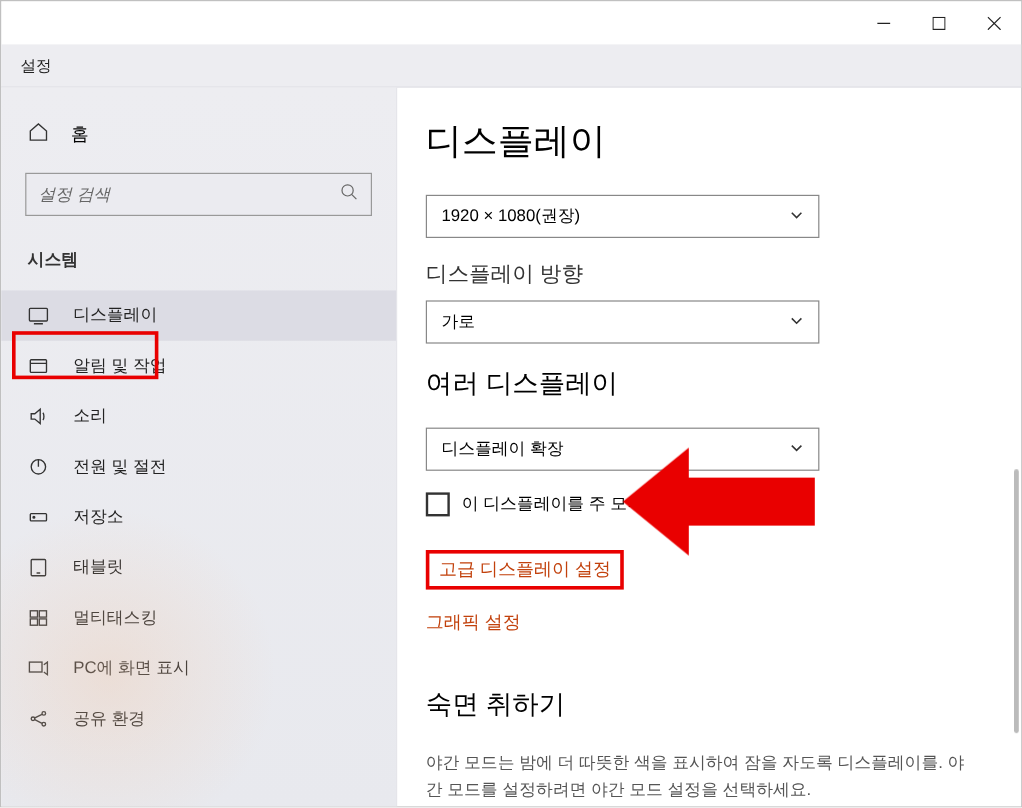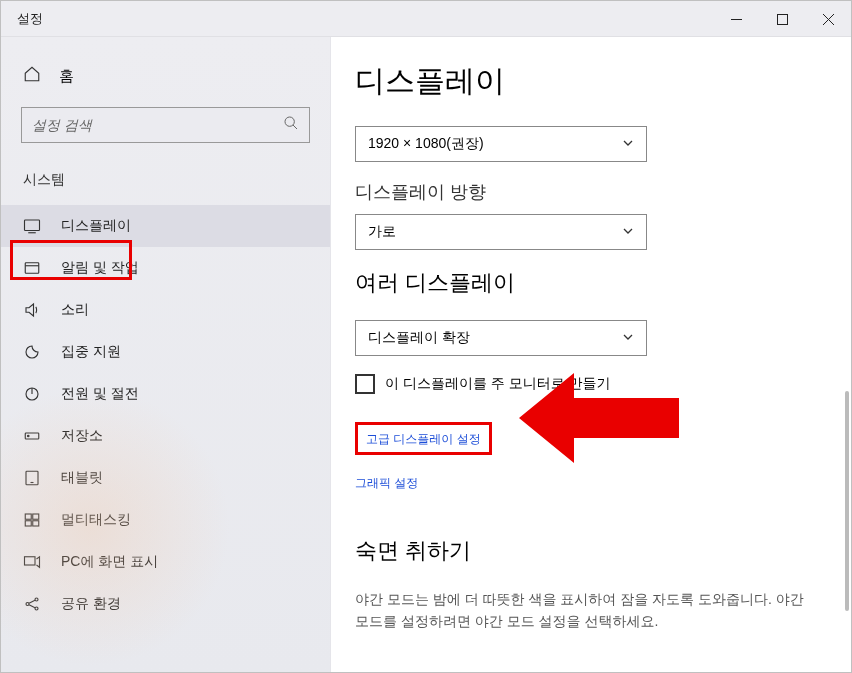--- a/index.html
+++ b/index.html
@@ -23,20 +23,21 @@
       flex-direction: column;
       position: relative;
     }
     .titlebar {
       height: 36px;
       display: flex;
       align-items: center;
       padding-left: 16px;
       background: #ededf1;
       border-bottom: 1px solid #e0e0e4;
+      margin-top: 36px;
     }
     .titlebar .title {
       font-size: 13px;
       color: #222;
     }
     .window-controls {
       position: absolute;
       right: 0;
       top: 0;
       display: flex;
@@ -102,21 +103,21 @@
       font-style: italic;
     }
     .search-box input::placeholder {
       color: #666;
       font-style: italic;
     }
     .search-icon svg { width: 16px; height: 16px; }
     .category-label {
       padding: 0 22px 16px 22px;
       font-size: 14px;
-      font-weight: 400;
+      font-weight: 700;
       color: #333;
     }
     .nav-item {
       display: flex;
       align-items: center;
       gap: 20px;
       padding: 12px 22px;
       cursor: pointer;
       font-size: 14px;
       color: #222;
@@ -136,21 +137,21 @@
       padding: 24px 40px 0 24px;
       overflow-y: auto;
       position: relative;
     }
     .main h1 {
       font-size: 30px;
       font-weight: 400;
       margin-bottom: 24px;
     }
     .dropdown {
-      width: 292px;
+      width: 328px;
       height: 36px;
       border: 1px solid #888;
       display: flex;
       align-items: center;
       justify-content: space-between;
       padding: 0 12px;
       font-size: 14px;
       cursor: pointer;
       background: #fff;
       margin-bottom: 18px;
@@ -173,22 +174,22 @@
       gap: 10px;
       font-size: 14px;
       margin-bottom: 28px;
     }
     .checkbox-box {
       width: 20px;
       height: 20px;
       border: 2px solid #333;
     }
     .link-item {
-      font-size: 12px;
-      color: #1d4ed8;
+      font-size: 15px;
+      color: #c2410c;
       margin-bottom: 20px;
       cursor: pointer;
       display: inline-block;
       text-align: center;
     }
     .link-highlight {
       border: 3px solid #e90000;
       padding: 4px 8px;
       display: inline-block;
       margin-bottom: 18px;
@@ -289,28 +290,20 @@
       <div class="nav-item">
         <span class="nav-icon">
           <svg viewBox="0 0 24 24" fill="none" stroke="#333" stroke-width="1.5">
               <path d="M4 9v6h4l6 5V4L8 9H4z"></path>
               <path d="M17 8c1.5 1.5 1.5 6.5 0 8"></path>
             </svg>
         </span>
         <span>소리</span>
       </div>
 
-      <div class="nav-item">
-        <span class="nav-icon">
-          <svg viewBox="0 0 24 24" fill="none" stroke="#333" stroke-width="1.5">
-              <path d="M20 12A8 8 0 1 1 12 4c0 4.4 3.6 8 8 8z"></path>
-            </svg>
-        </span>
-        <span>집중 지원</span>
-      </div>
 
       <div class="nav-item">
         <span class="nav-icon">
           <svg viewBox="0 0 24 24" fill="none" stroke="#333" stroke-width="1.5">
               <circle cx="12" cy="12" r="8"></circle>
               <line x1="12" y1="4" x2="12" y2="12"></line>
             </svg>
         </span>
         <span>전원 및 절전</span>
       </div>
@@ -415,21 +408,21 @@
         <span class="link-highlight">
           <span class="link-item" style="margin-bottom:0;">고급 디스플레이 설정</span>
         </span>
       </div>
 
       <div class="link-item">그래픽 설정</div>
 
       <div style="height:20px"></div>
 
       <div class="section-title">숙면 취하기</div>
-      <div class="desc-text">야간 모드는 밤에 더 따뜻한 색을 표시하여 잠을 자도록 도와줍니다. 야간 모드를 설정하려면 야간 모드 설정을 선택하세요.</div>
+      <div class="desc-text">야간 모드는 밤에 더 따뜻한 색을 표시하여 잠을 자도록 디스플레이를. 야간 모드를 설정하려면 야간 모드 설정을 선택하세요.</div>
 
       
     </div>
   </div>
 
   <div class="scrollbar"></div>
 
   <div class="arrow-annotation">
     <svg width="170" height="110" viewBox="0 0 170 110">
       <polygon points="0,55 55,10 55,35 160,35 160,75 55,75 55,100" fill="#e90000"></polygon>

